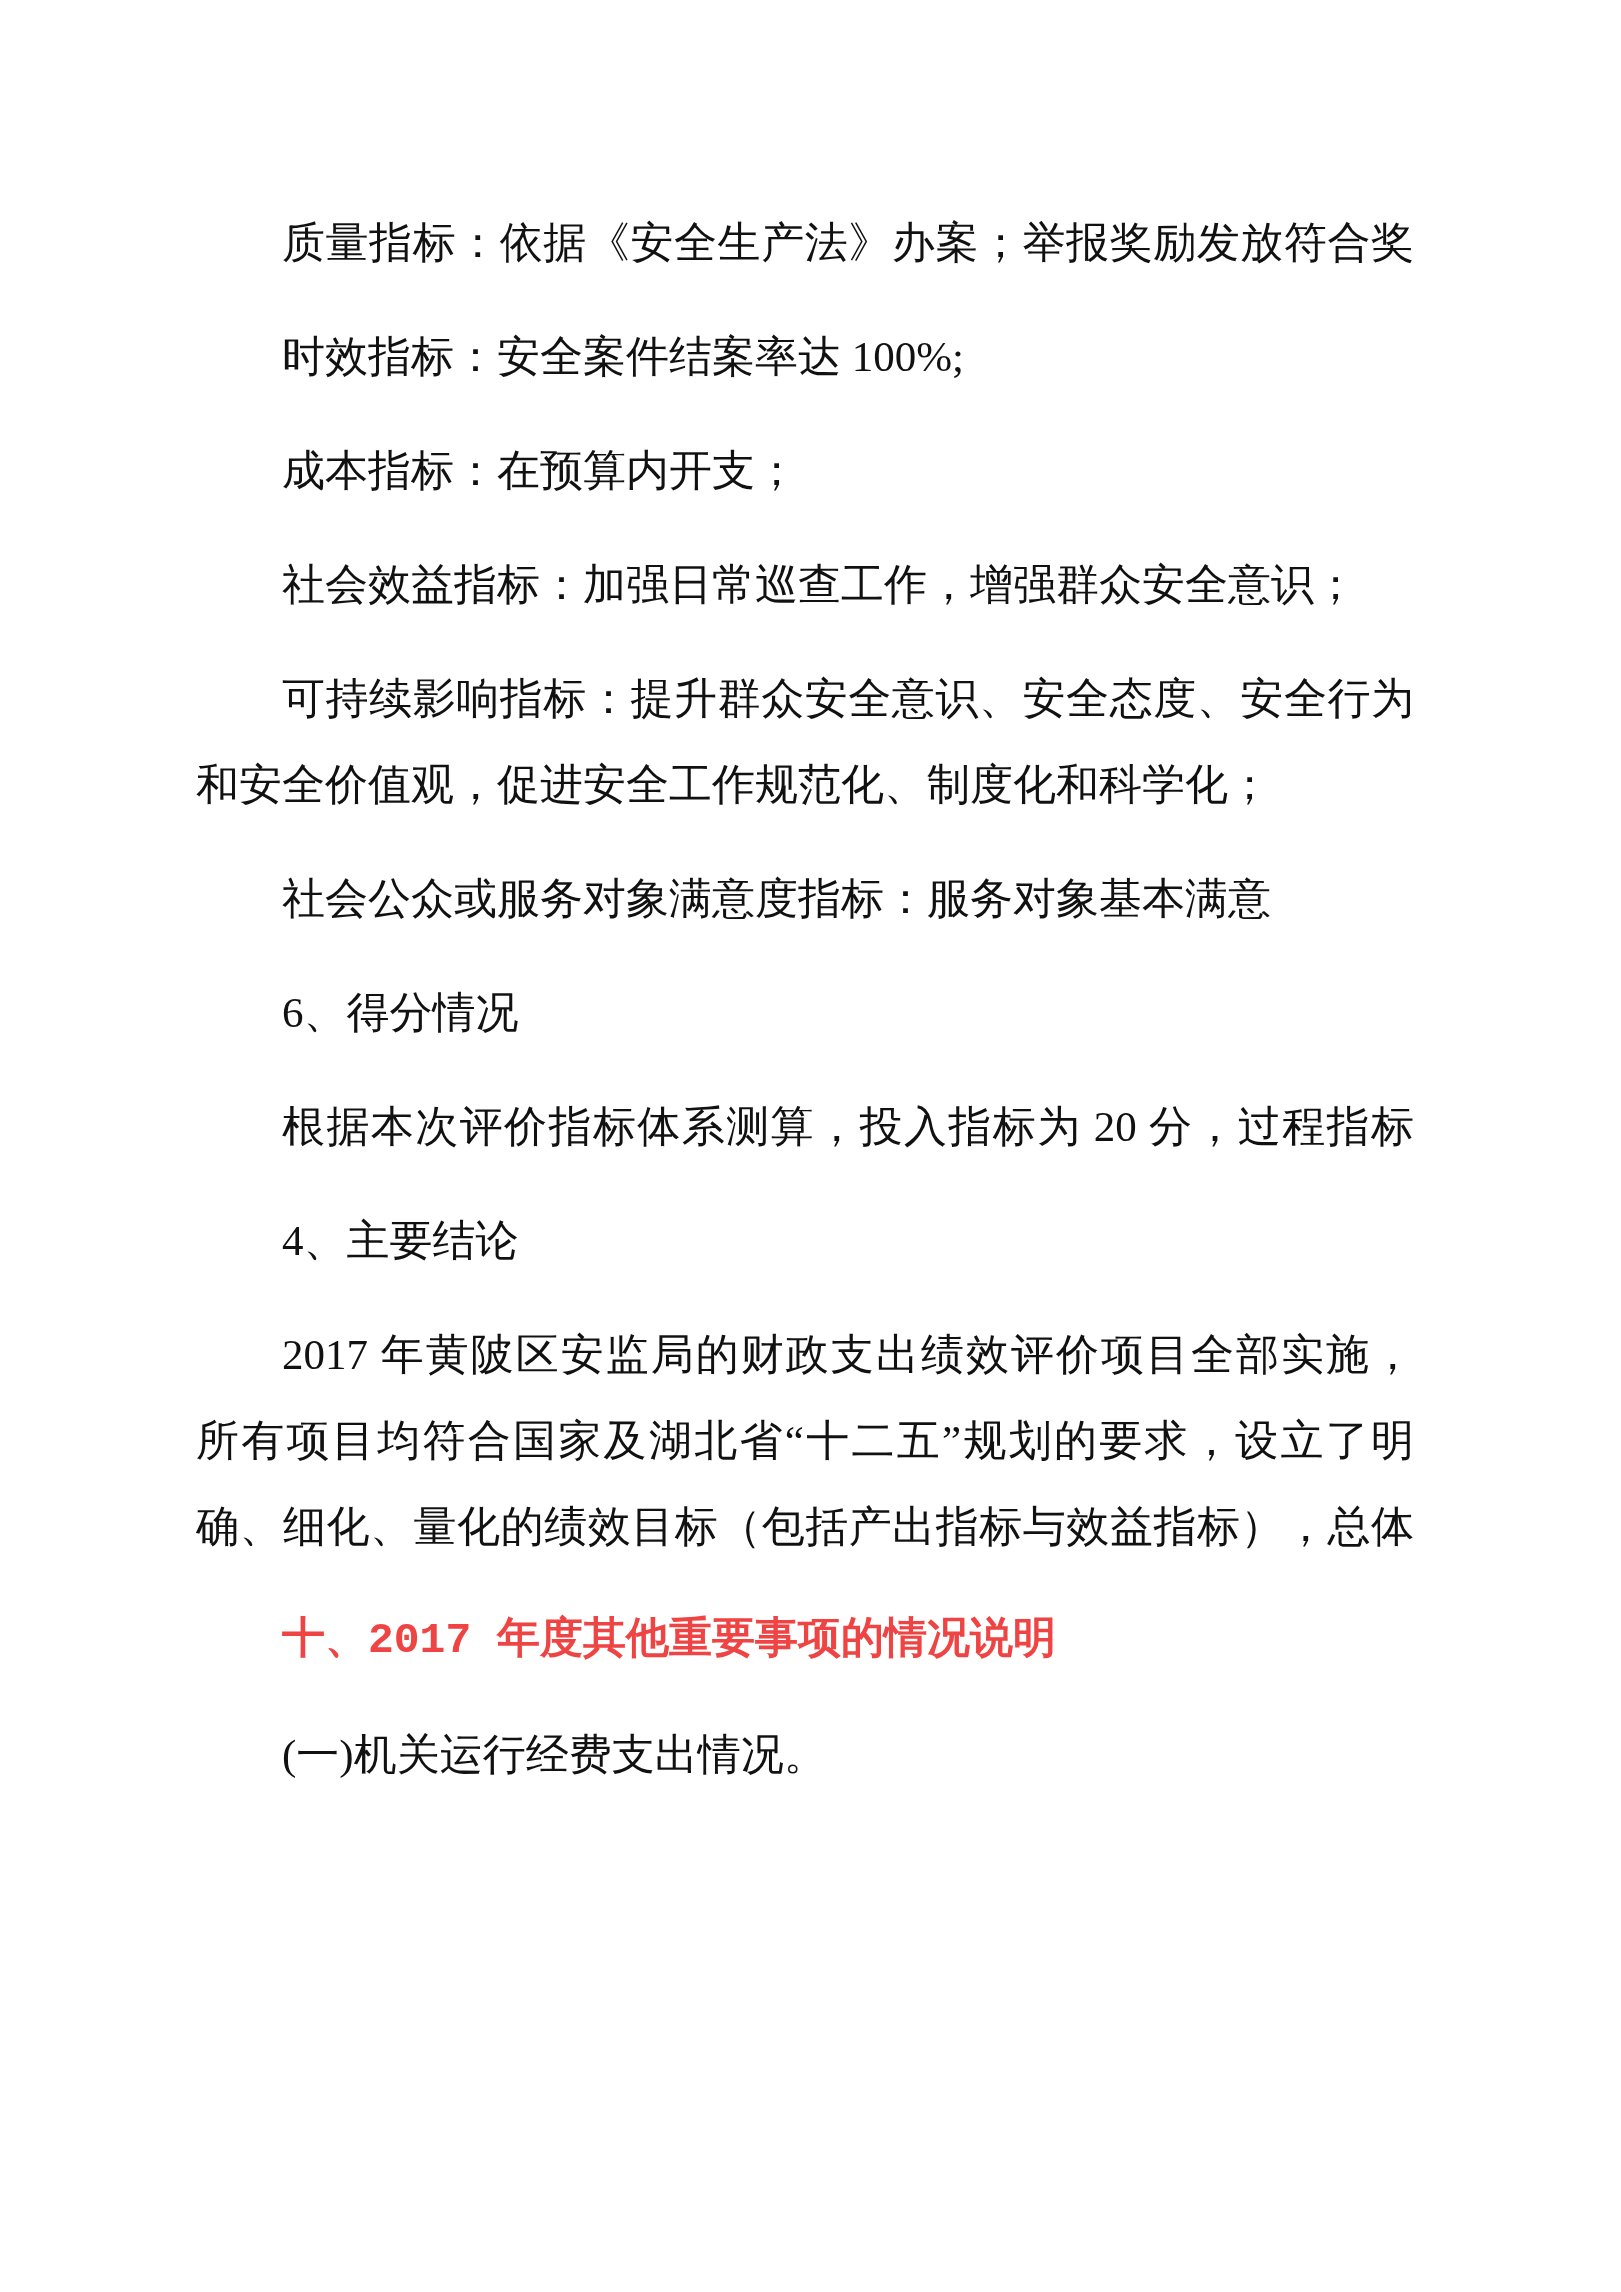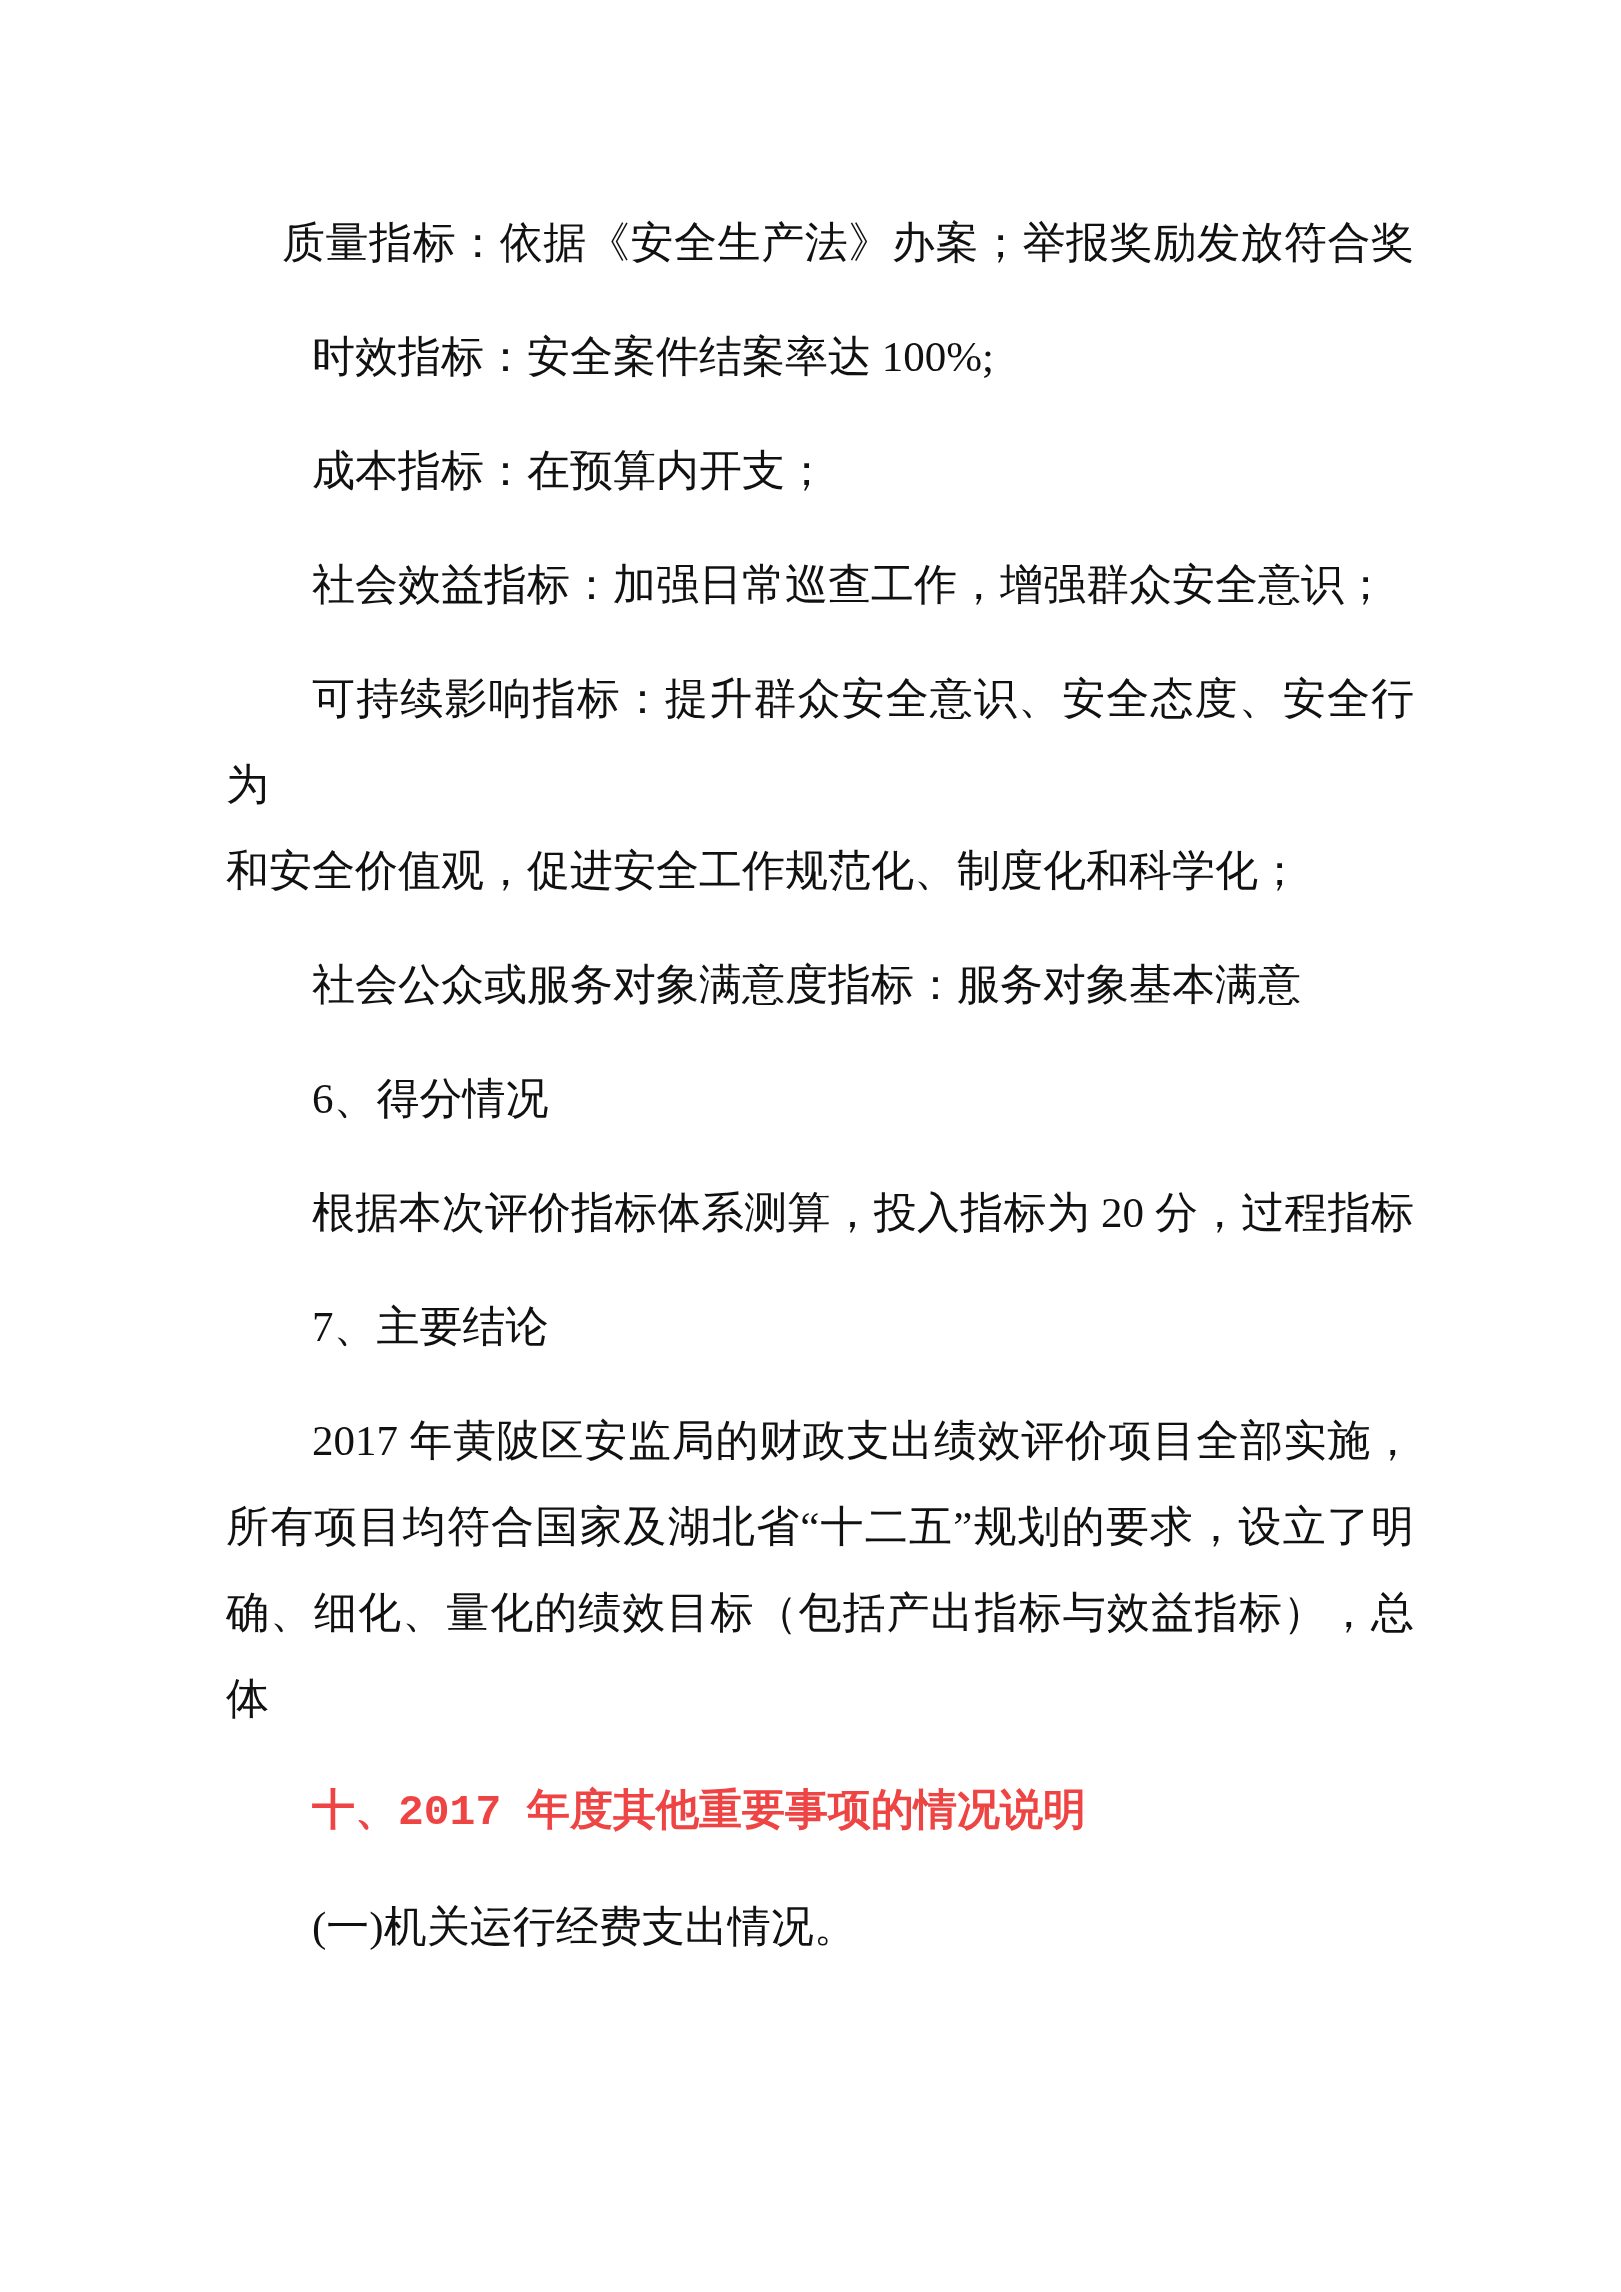--- a/index.html
+++ b/index.html
@@ -18,21 +18,20 @@
     box-sizing: border-box;
     width: 1621px;
     padding: 200px 207px 0 196px;
   }
   .para {
     margin: 0;
     padding: 0;
   }
   .para + .para {
     margin-top: 28px;
-    margin-left: 30px;
   }
   .line {
     font-family: "Liberation Serif", "DejaVu Serif", serif;
     font-size: 43px;
     line-height: 86px;
     color: #111111;
     text-align: left;
   }
   .line.indent {
     text-indent: 86px;
@@ -71,21 +70,21 @@
       <div class="para">
         <div class="line indent">社会公众或服务对象满意度指标：服务对象基本满意</div>
       </div>
       <div class="para">
         <div class="line indent">6、得分情况</div>
       </div>
       <div class="para">
         <div class="line indent fill">根据本次评价指标体系测算，投入指标为 20 分，过程指标</div>
       </div>
       <div class="para">
-        <div class="line indent">7、主要结论</div>
+        <div class="line indent">4、主要结论</div>
       </div>
       <div class="para">
         <div class="line indent fill">2017 年黄陂区安监局的财政支出绩效评价项目全部实施，</div>
         <div class="line fill">所有项目均符合国家及湖北省“十二五”规划的要求，设立了明</div>
         <div class="line fill">确、细化、量化的绩效目标（包括产出指标与效益指标），总体</div>
       </div>
       <div class="para heading">
         <div class="line indent">十、2017 年度其他重要事项的情况说明</div>
       </div>
       <div class="para">

